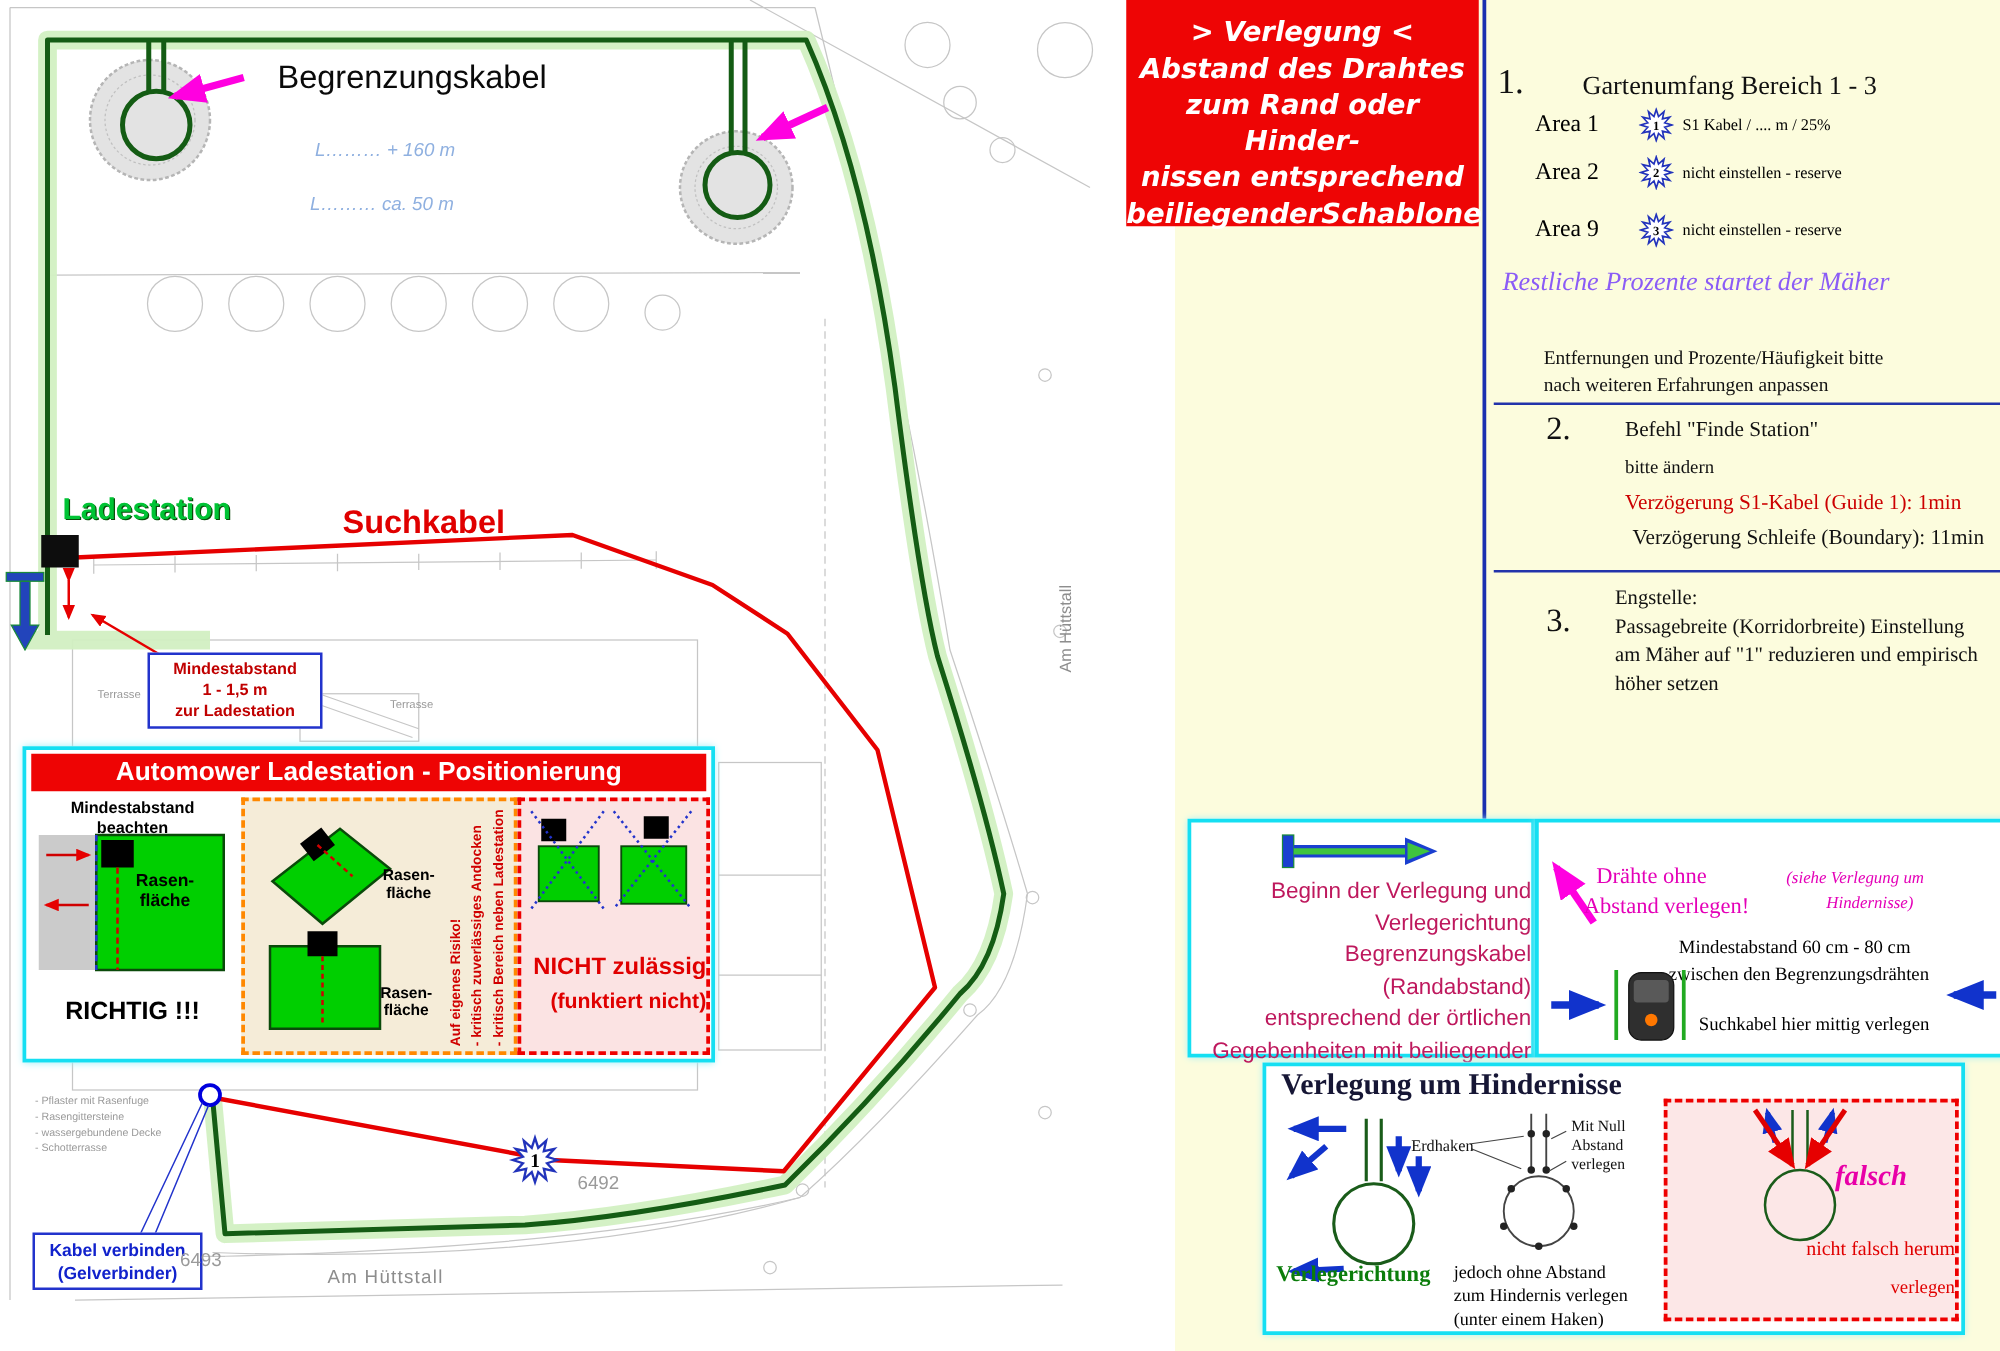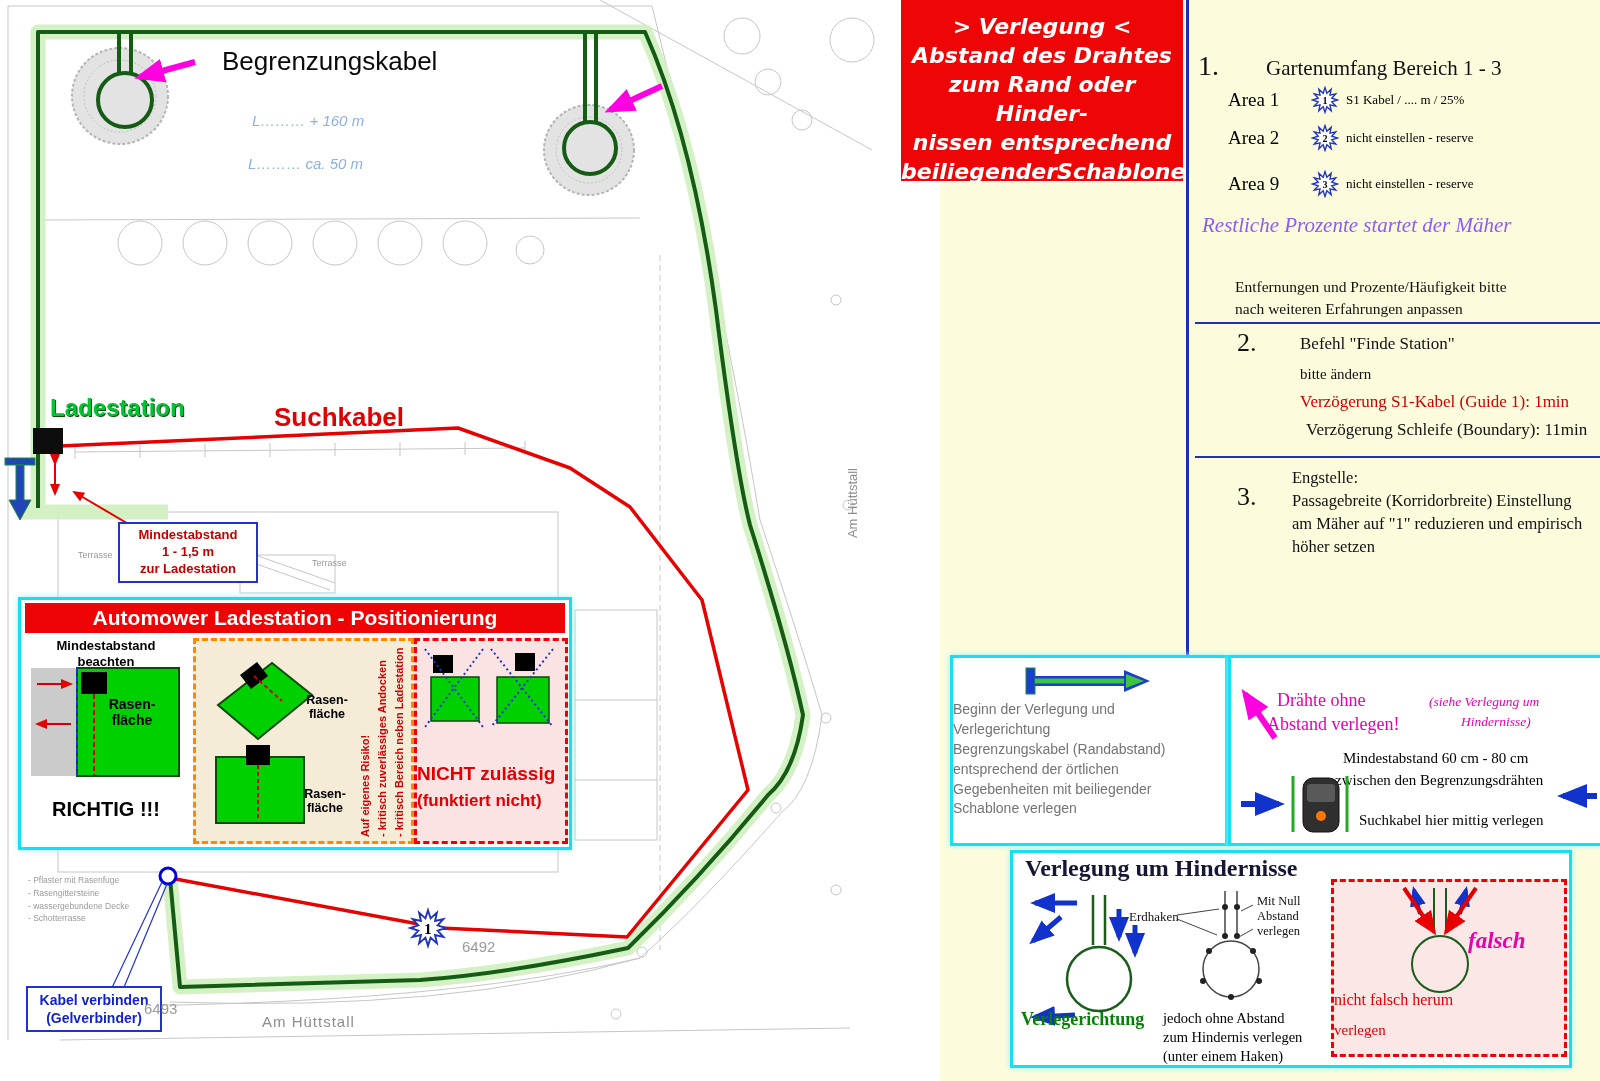--- a/index.html
+++ b/index.html
@@ -18,34 +18,34 @@
   
   .inset{position:absolute;left:18px;top:597px;width:548px;height:247px;background:#fff;
          border:3px solid #15dff2;box-shadow:0 0 6px #9ff0f8;}
   .inset-hdr{position:absolute;left:4px;top:3px;right:4px;height:30px;background:#ee0404;color:#fff;
              font-weight:bold;font-size:21px;text-align:center;line-height:30px;}
   .dash-orange{position:absolute;left:172px;top:38px;width:215px;height:200px;border:3px dashed #ff8800;background:#f5ecd8;}
   .dash-red{position:absolute;left:393px;top:38px;width:148px;height:200px;border:3px dashed #ee0000;background:#fbe3e3;}
   .lawn-lbl{position:absolute;font-weight:bold;font-size:13px;line-height:1.15;color:#000;text-align:center;}
   .risk-vert{position:absolute;right:3px;top:4px;height:192px;writing-mode:vertical-rl;transform:rotate(180deg);
              color:#d00000;font-weight:bold;font-size:11px;line-height:1.55;}
-  .wrong-txt{position:absolute;left:0;width:100%;text-align:left;color:#e00000;font-weight:800;}
+  .wrong-txt{position:absolute;left:0;width:100%;text-align:right;color:#e00000;font-weight:800;}
   
   .yellow{position:absolute;left:940px;top:0;width:660px;height:1081px;background:#fcfcdd;}
   .rednote{position:absolute;left:901px;top:0;width:282px;height:181px;background:#ee0505;color:#fff;
            font-family:"DejaVu Sans",sans-serif;font-style:italic;font-weight:bold;font-size:22px;
            text-align:center;padding-top:12px;box-sizing:border-box;line-height:1.32;}
   .vline{position:absolute;left:1186px;top:0;width:3px;height:657px;background:#1a2fb0;}
   .hline{position:absolute;left:1195px;width:405px;height:2px;background:#2233aa;}
   .set{position:absolute;font-family:"Liberation Serif",serif;color:#111;white-space:nowrap;}
   .area-row{position:absolute;display:flex;align-items:center;gap:7px;font-family:"Liberation Serif",serif;}
   .area-label{font-size:19px;width:76px;}
   .area-value{font-size:13px;}
   .cyanbox{position:absolute;border:3px solid #15dff2;background:#fff;box-shadow:0 0 6px #9ff0f8;}
-  .startline{font-size:14px;color:#737373;text-align:left;line-height:1.42;}
+  .startline{font-size:18px;color:#be185d;text-align:right;line-height:1.42;}
   .bserif{font-family:"Liberation Serif",serif;}
   .svgt{font-family:"Liberation Serif",serif;font-size:13px;fill:#111;}
   .svgt-s{font-family:"Liberation Serif",serif;font-size:12.5px;fill:#111;}
   .falsch{font-family:"Liberation Serif",serif;font-size:23px;font-style:italic;font-weight:bold;fill:#e800a8;}
 </style>
 </head>
 <body>
 
 <svg width="0" height="0" style="position:absolute" aria-hidden="true">
   <defs>

